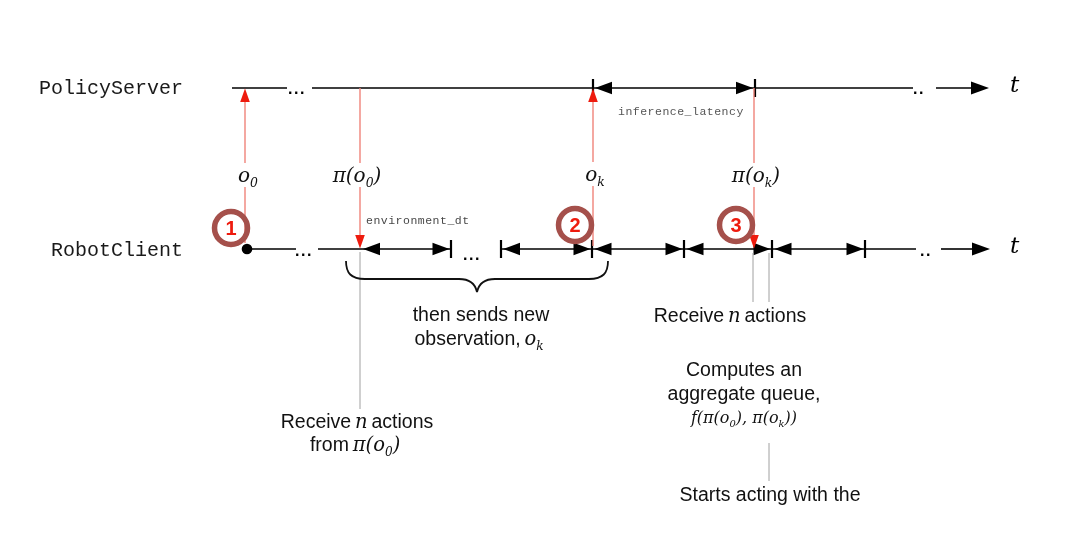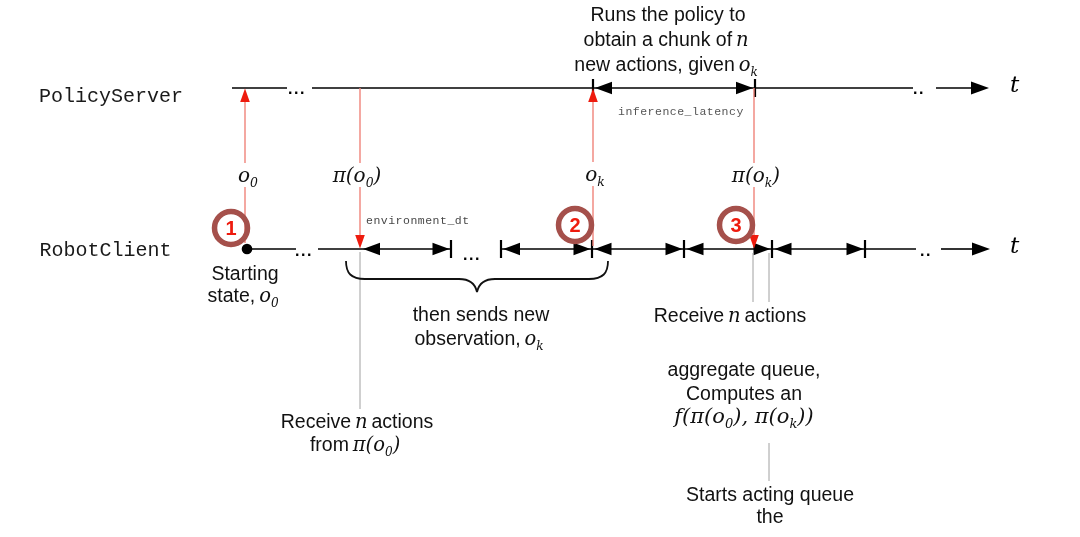--- a/index.html
+++ b/index.html
@@ -12,21 +12,21 @@
   .rolename { font-size:20px; color:#1a1a1a; letter-spacing:0; }
   .small-mono { font-size:11.5px; color:#555; letter-spacing:0.5px; }
   .m { font-family:"DejaVu Serif",serif; font-style:italic; margin:0 0.20em; }
   .m sub { font-size:0.62em; line-height:0; }
   .m.tight { margin:5px;text-align:right; }
   .axis-t { font-family:"DejaVu Serif",serif; font-style:italic; font-size:23px; color:#000; }
   .online { background:#fff; padding:0 3px; font-size:20px; }
   .step { position:absolute; width:26px; text-align:center;
           font-weight:600; font-size:20px; color:#ee1b0e; }
   .dots { position:absolute; font-weight:700; font-size:16px; letter-spacing:1.5px; color:#000; }
-  .formula { font-size:21px;font-style:italic; }
+  .formula { font-size:16px;font-style:italic; }
 </style>
 </head>
 <body>
 
 <div id="canvas">
 
   <svg width="1080" height="537" viewBox="0 0 1080 537">
 
     <g stroke="#000" stroke-width="1.6">
       <line x1="232" y1="88" x2="287" y2="88"></line>
@@ -101,22 +101,22 @@
                C479,283 485,279 495,279 L589,279 C603,279 608,273 608,261" fill="none" stroke="#111" stroke-width="1.8"></path>
     </g>
 
     <g fill="none" stroke="#a5504b" stroke-width="5.5">
       <circle cx="231" cy="228" r="16.5"></circle>
       <circle cx="575" cy="225" r="16.5"></circle>
       <circle cx="736" cy="225" r="16.5"></circle>
     </g>
   </svg>
 
-  <div class="lbl mono rolename" style="left:28px; top:77px; width:155px; text-align:right;margin-top:8px;">PolicyServer</div>
-  <div class="lbl mono rolename" style="left:28px; top:239px; width:155px; text-align:center;">RobotClient</div>
+  <div class="lbl mono rolename" style="left:28px; top:77px; width:155px; text-align:right;">PolicyServer</div>
+  <div class="lbl mono rolename" style="left:28px; top:239px; width:155px; text-align:right;">RobotClient</div>
 
   <div class="lbl axis-t" style="left:1010px; top:72px;">t</div>
   <div class="lbl axis-t" style="left:1010px; top:233px;">t</div>
 
   <div class="dots" style="left:288px; top:80px;">...</div>
   <div class="dots" style="left:913px; top:80px;">..</div>
   <div class="dots" style="left:295px; top:242px;">...</div>
   <div class="dots" style="left:463px; top:246px;">...</div>
   <div class="dots" style="left:920px; top:242px;">..</div>
 
@@ -133,48 +133,39 @@
     <span class="m tight"><span>o</span><sub>k</sub><span></span></span>
   </div>
   <div class="lbl online center" style="left:721px; top:163px; width:64px;">
     <span class="m tight"><span>π(o</span><sub>k</sub><span>)</span></span>
   </div>
 
   <div class="step" style="left:218px; top:217px;">1</div>
   <div class="step" style="left:562px; top:214px;">2</div>
   <div class="step" style="left:723px; top:214px;">3</div>
 
-  <div class="lbl center" style="left:538px; top:2px; width:260px; line-height:25px;">
-    <div>Runs the policy to</div>
-    <div><span>obtain a chunk of</span><span class="m">n</span></div>
-    <div><span>new actions, given</span><span class="m"><span>o</span><sub>k</sub></span></div>
-  </div>
 
-  <div class="lbl center" style="left:185px; top:262px; width:120px; line-height:22px;">
-    <div>Starting</div>
-    <div><span>state,</span><span class="m"><span>o</span><sub>0</sub></span></div>
-  </div>
 
   <div class="lbl center" style="left:361px; top:302px; width:240px; line-height:24px;">
     <div>then sends new</div>
     <div><span>observation,</span><span class="m"><span>o</span><sub>k</sub></span></div>
   </div>
 
   <div class="lbl center" style="left:277px; top:410px; width:160px; line-height:23px;">
     <div><span>Receive</span><span class="m">n</span><span>actions</span></div>
     <div><span>from</span><span class="m"><span>π(o</span><sub>0</sub><span>)</span></span></div>
   </div>
 
   <div class="lbl center" style="left:650px; top:304px; width:160px; line-height:22px;">
     <div><span>Receive</span><span class="m">n</span><span>actions</span></div>
   </div>
 
   <div class="lbl center" style="left:654px; top:358px; width:180px; line-height:23.5px;">
+    <div>Computes an</div>
     <div>aggregate queue,</div>
-    <div>Computes an</div>
     <div><span class="m tight formula"><span>f(π(o</span><sub>0</sub><span>), π(o</span><sub>k</sub><span>))</span></span></div>
   </div>
 
   <div class="lbl center" style="left:670px; top:483px; width:200px; line-height:22px;">
-    <div>Starts acting queue the</div>
+    <div>Starts acting with the</div>
   </div>
 
 </div>
 
 </body></html>

